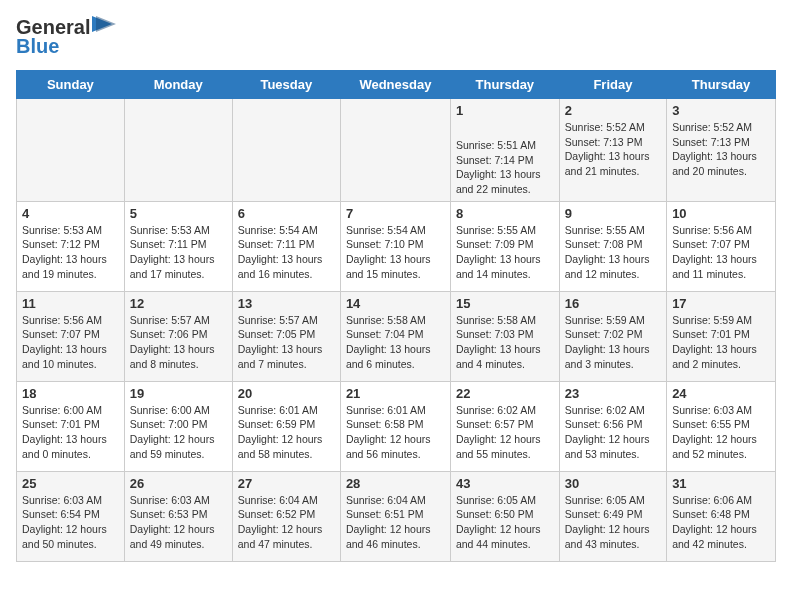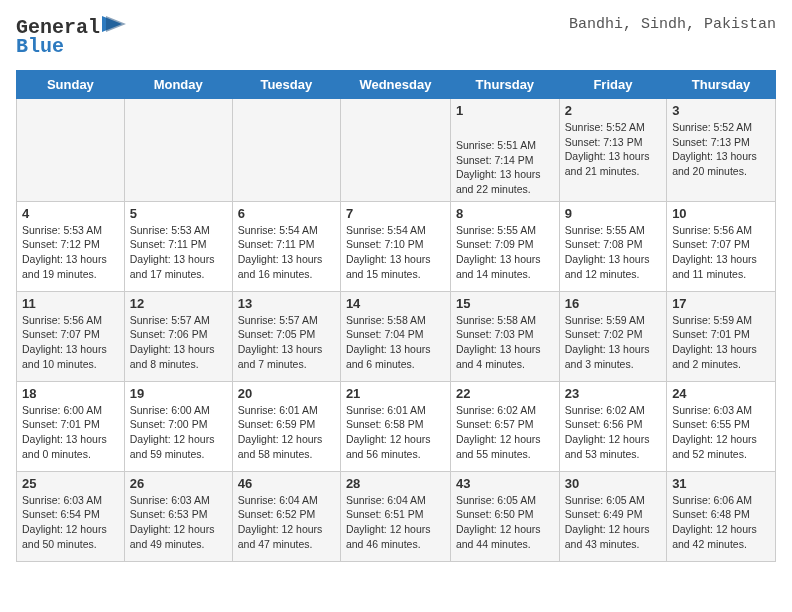--- a/index.html
+++ b/index.html
@@ -6,23 +6,21 @@
     body {
       font-family: Arial, sans-serif;
       background: #fff;
       width: 792px;
       min-height: 612px;
       padding: 16px;
     }
     .header {
       display: flex;
       align-items: flex-start;
-      justify-content: space-between;
       margin-bottom: 12px;
-      font-family: Liberation Mono, monospace;
     }
     .logo {
       display: flex;
       flex-direction: column;
       align-items: flex-start;
     }
     .logo-row {
       display: flex;
       align-items: center;
     }
@@ -90,21 +88,20 @@
     <div class="logo-row">
       <span style="font-size:20px;font-weight:bold;color:#333;">General</span>
       <svg width="24" height="20" viewBox="0 0 24 20" style="margin-left:2px;margin-top:-4px;">
         <polygon points="0,0 20,8 0,16" fill="#2d7abf"></polygon>
         <polygon points="4,0 24,8 4,16" fill="#1a4a7a" opacity="0.5"></polygon>
       </svg>
     </div>
     <span style="font-size:20px;font-weight:bold;color:#2d7abf;margin-top:-4px;">Blue</span>
   </div>
   <div class="title-section">
-    <div class="location">Bandhi, Sindh, Pakistan</div>
   </div>
 </div>
 
 <table>
   <thead>
     <tr>
     <th>Sunday</th>
         <th>Monday</th>
         <th>Tuesday</th>
         <th>Wednesday</th>
@@ -303,21 +300,21 @@
 and 50 minutes.</div>
         </td>
         <td>
           <div class="day-number">26</div>
           <div class="day-info" style="white-space: pre-line;">Sunrise: 6:03 AM
 Sunset: 6:53 PM
 Daylight: 12 hours
 and 49 minutes.</div>
         </td>
         <td>
-          <div class="day-number">46</div>
+          <div class="day-number">27</div>
           <div class="day-info" style="white-space: pre-line;">Sunrise: 6:04 AM
 Sunset: 6:52 PM
 Daylight: 12 hours
 and 47 minutes.</div>
         </td>
         <td>
           <div class="day-number">28</div>
           <div class="day-info" style="white-space: pre-line;">Sunrise: 6:04 AM
 Sunset: 6:51 PM
 Daylight: 12 hours

